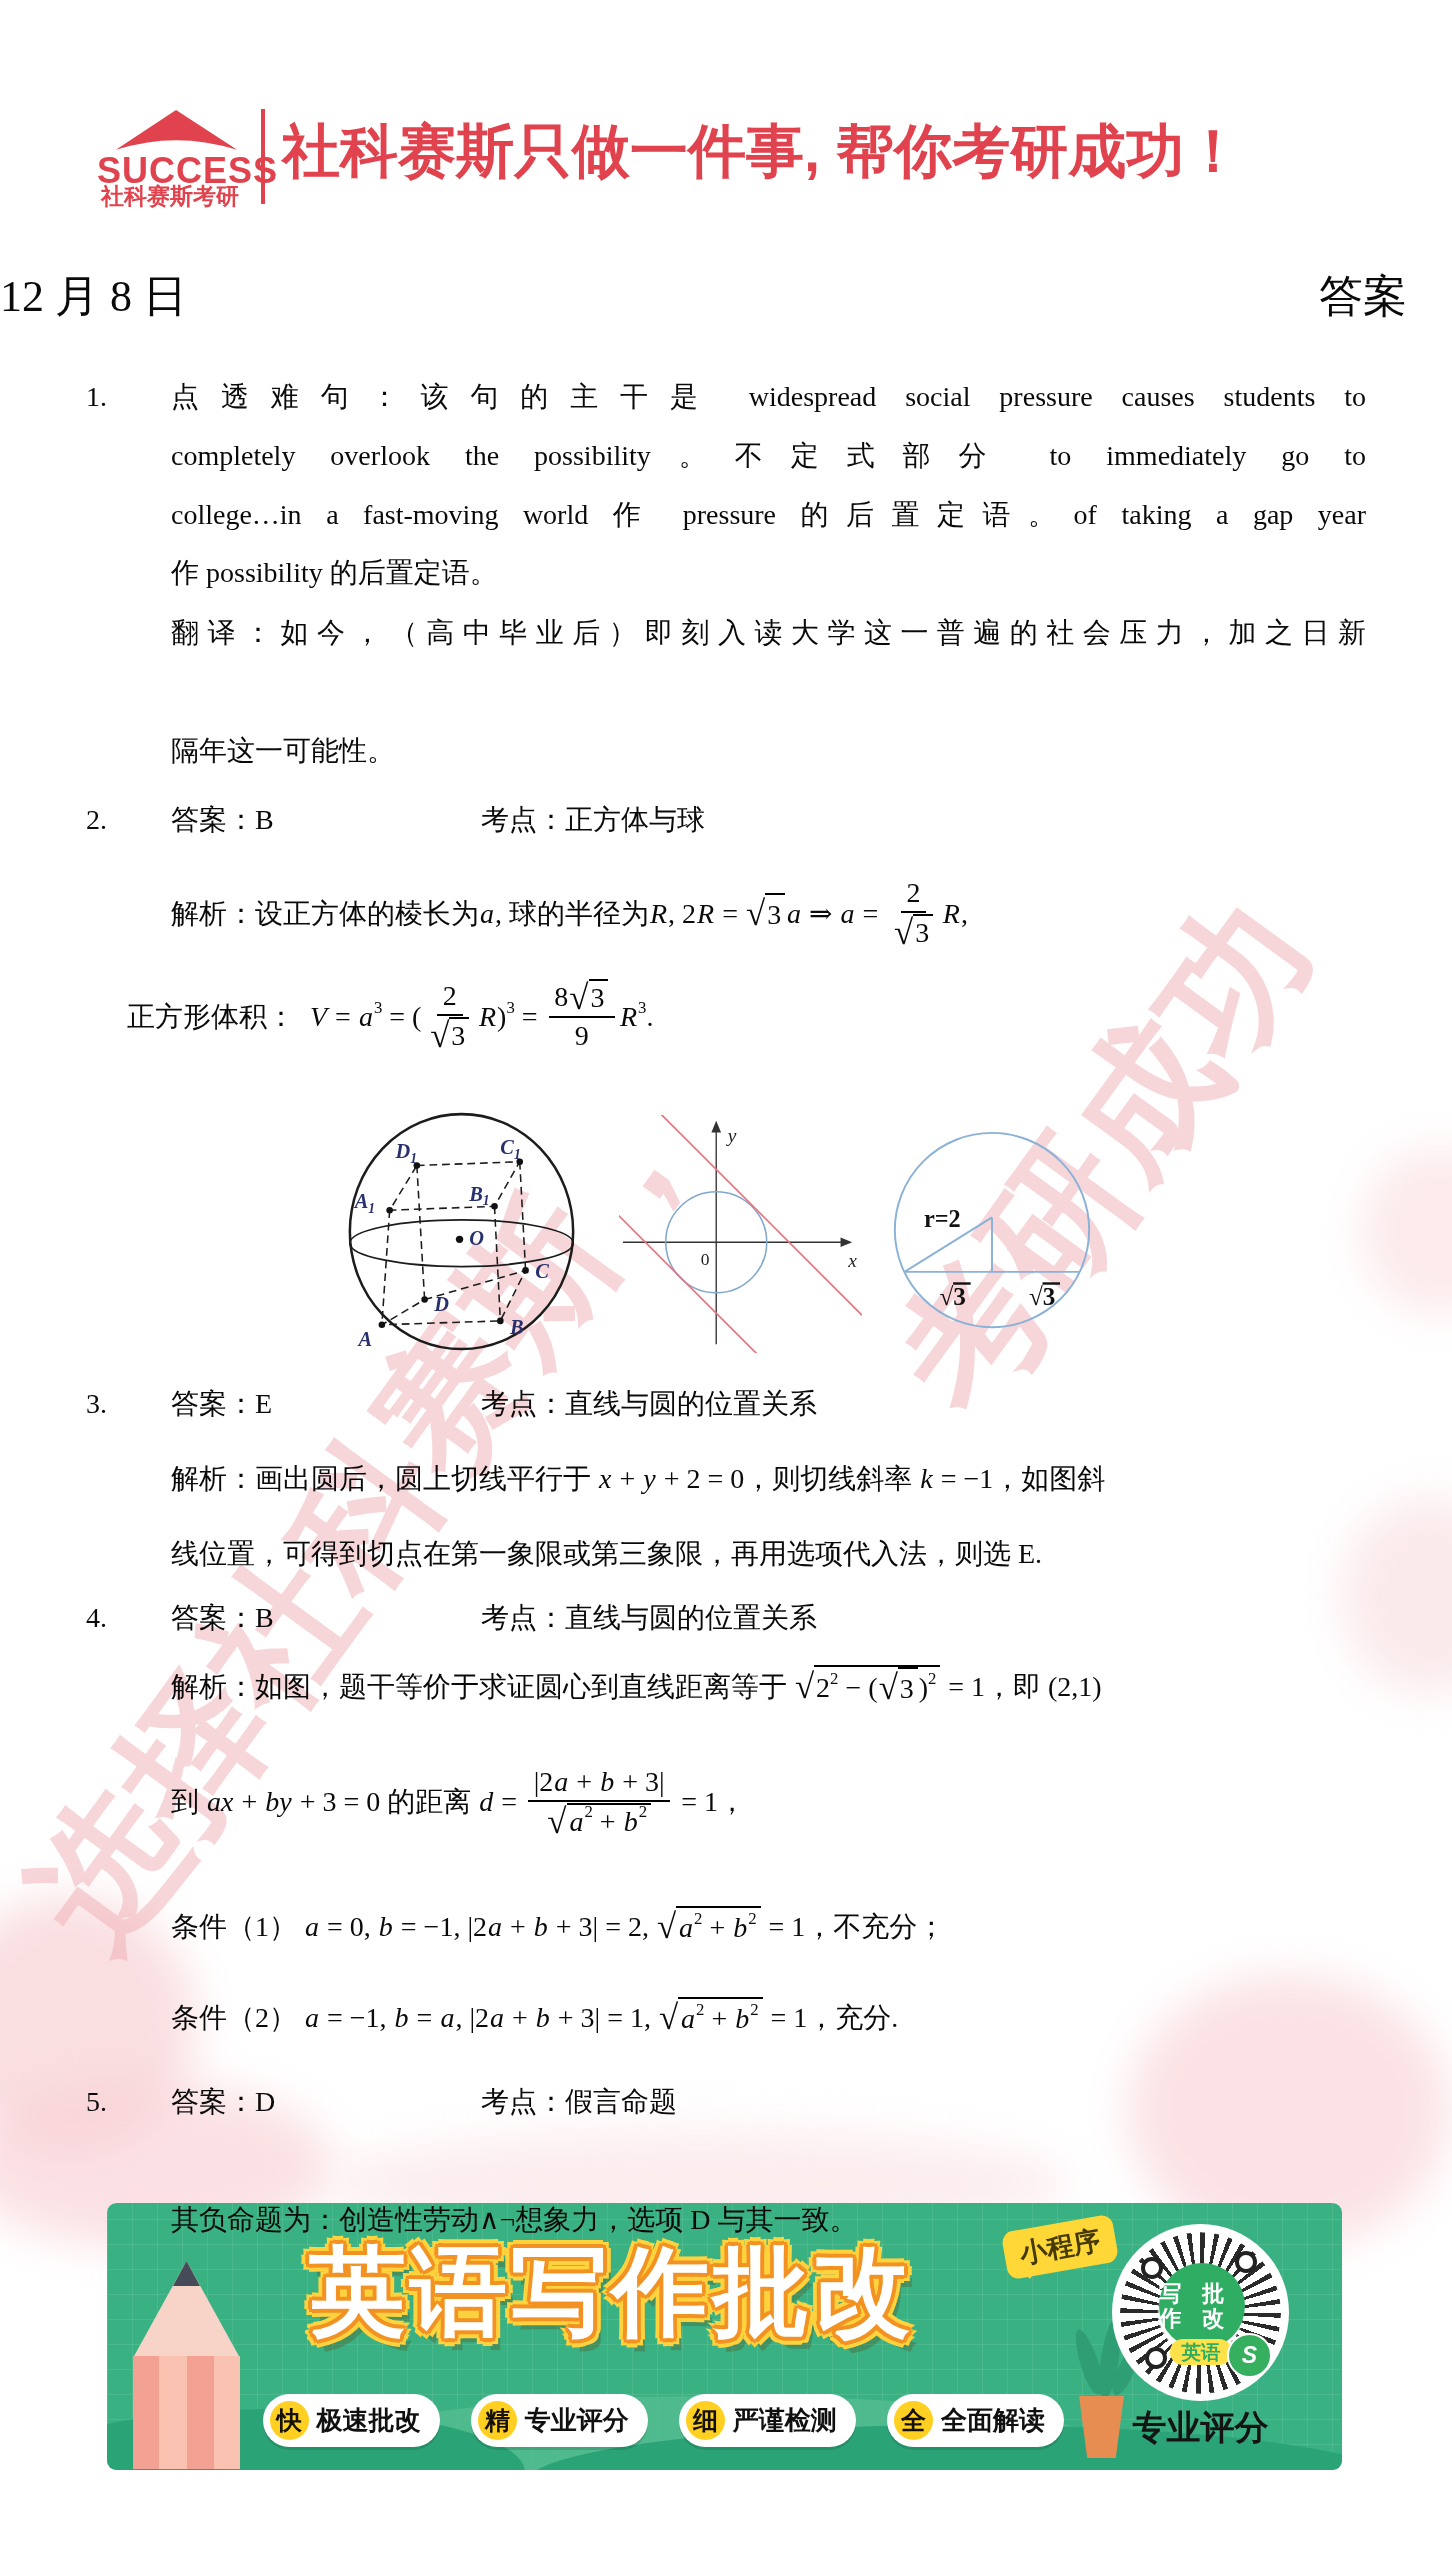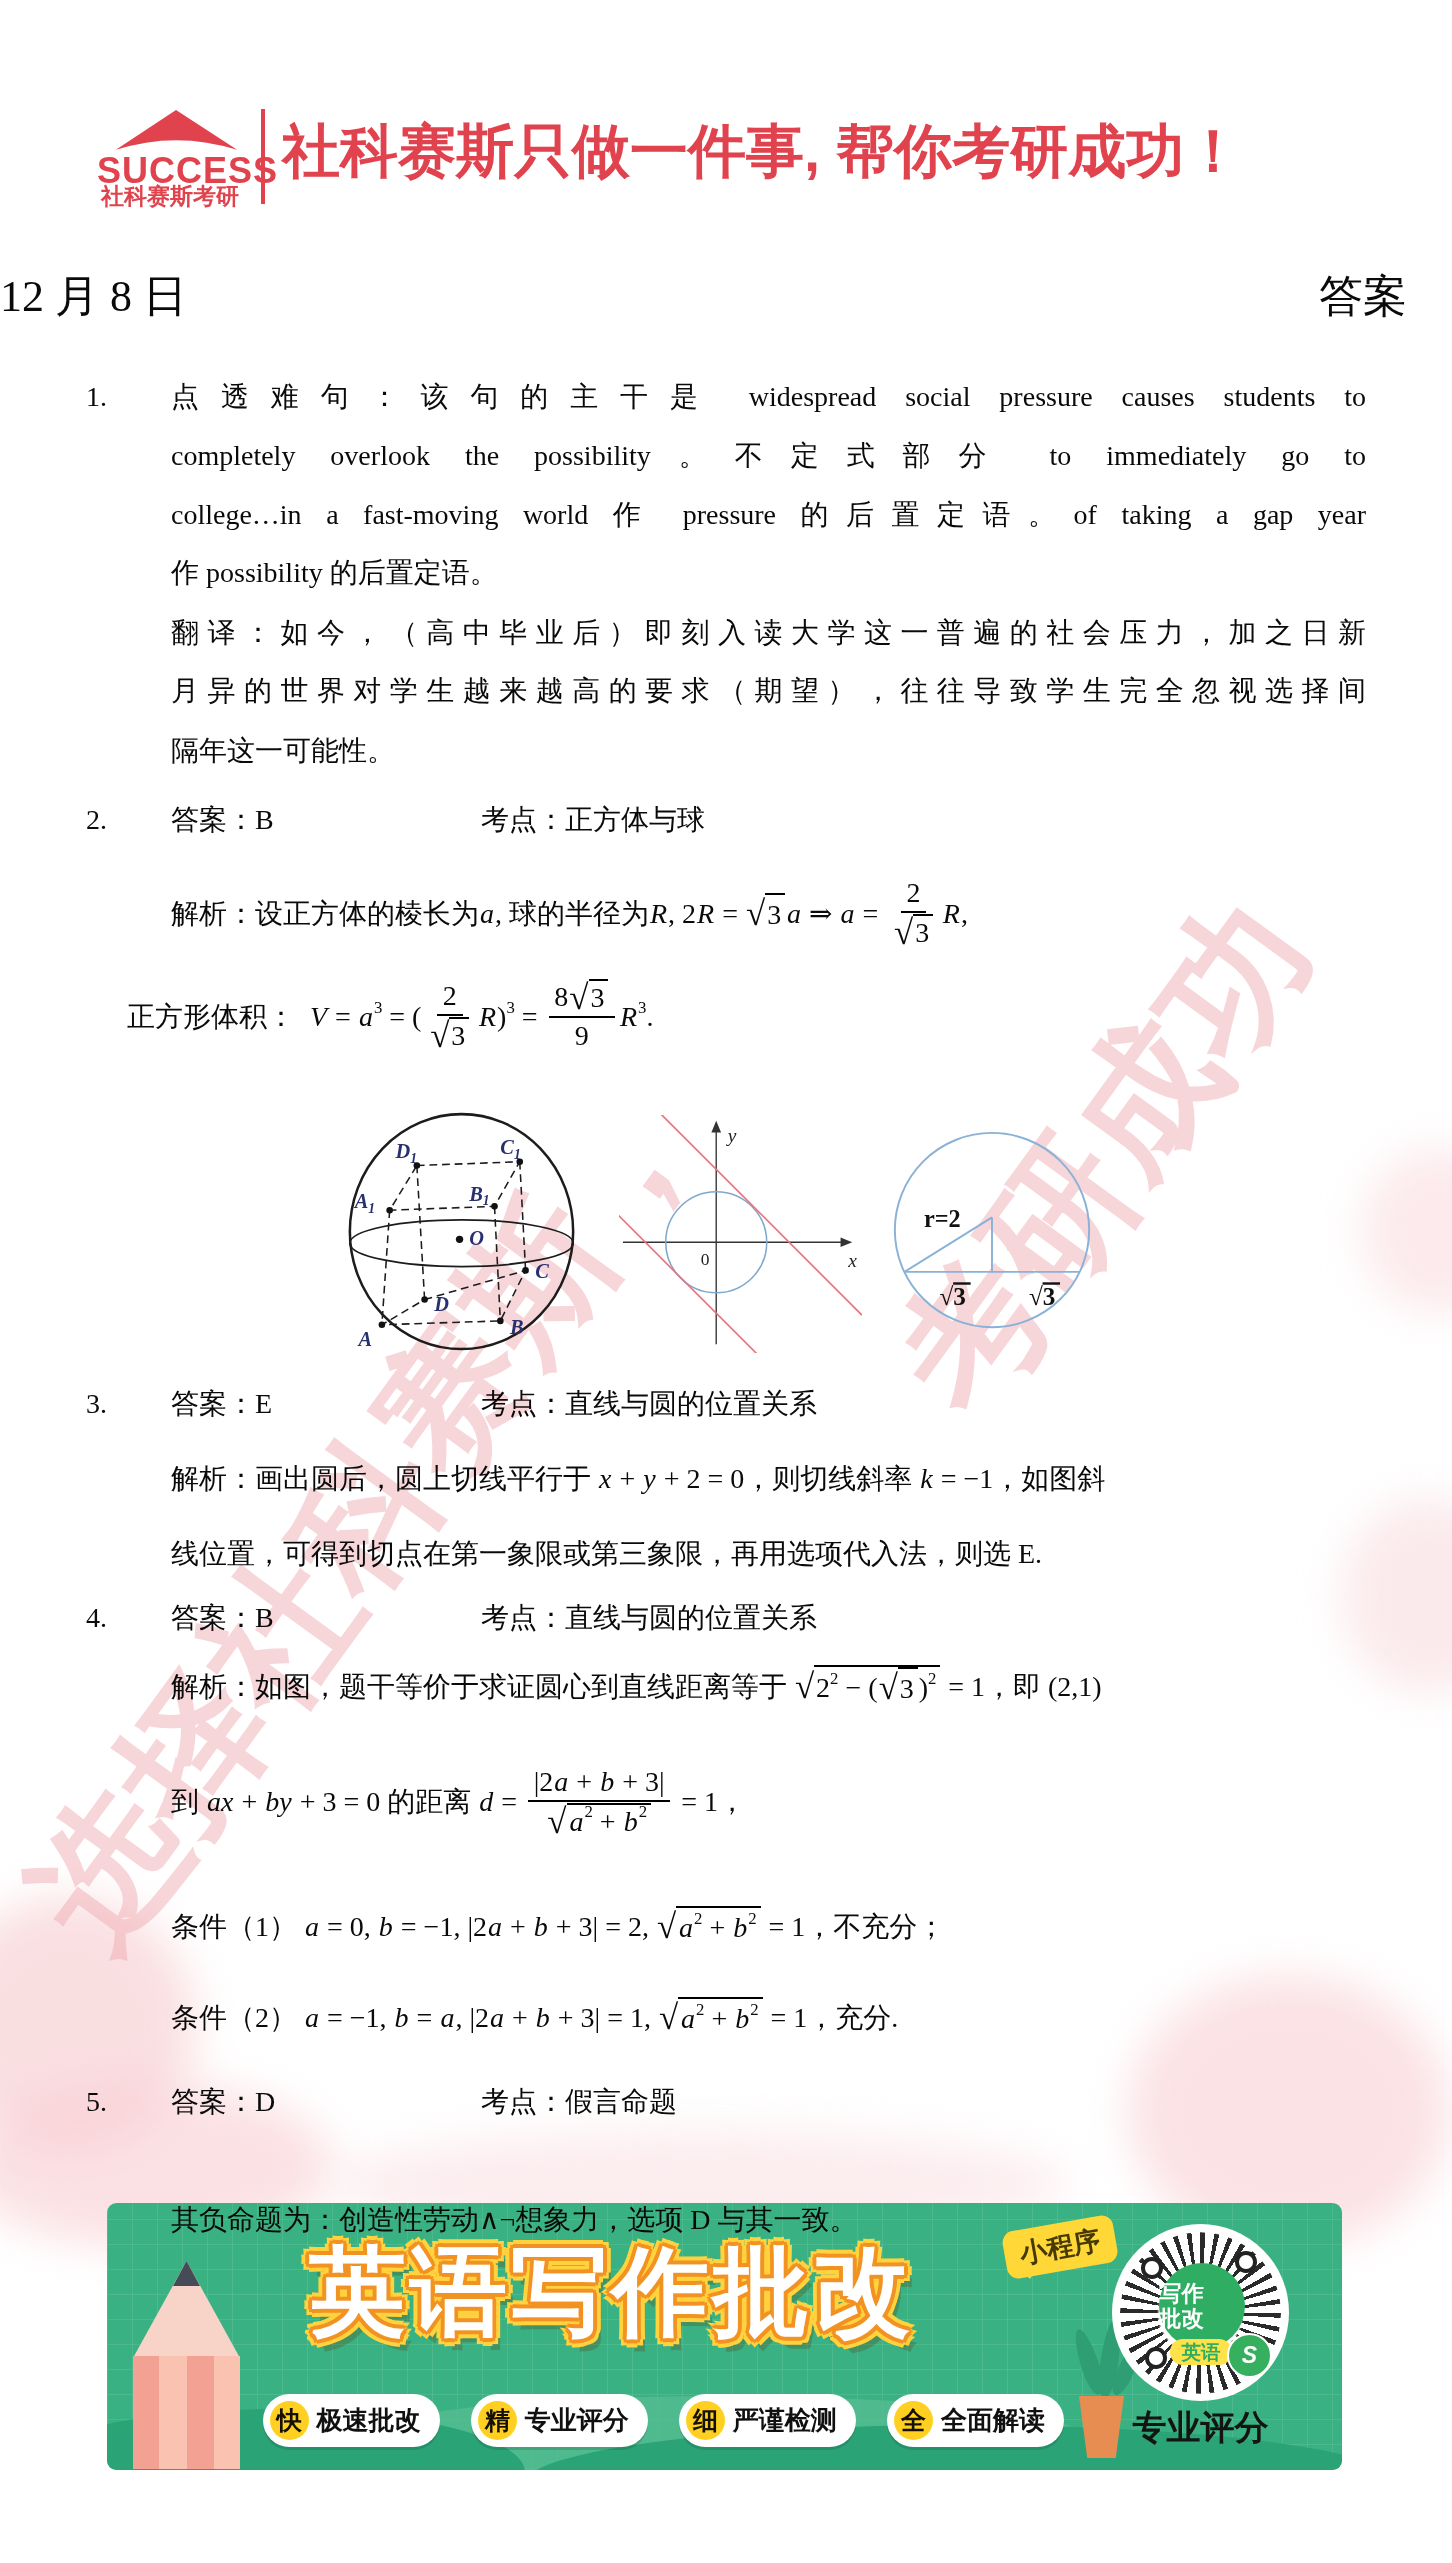--- a/index.html
+++ b/index.html
@@ -74,21 +74,21 @@
   .pill-t{font-size:26px;font-weight:900;color:#101010;font-family:"Liberation Sans",sans-serif;white-space:nowrap;}
   .plant-leaf{position:absolute;background:#2f9e74;border-radius:50% 50% 50% 50%/60% 60% 40% 40%;}
   .plant-pot{position:absolute;background:#e78d52;clip-path:polygon(6% 0,94% 0,78% 100%,22% 100%);}
   .qr{position:absolute;left:1005px;top:21.4px;width:177px;height:177px;border-radius:50%;background:#fff;z-index:3;}
   .qr-spokes{position:absolute;inset:7.8px;border-radius:50%;
              background:repeating-conic-gradient(#2a2a2a 0 3.5deg,transparent 3.5deg 10deg);
              -webkit-mask:radial-gradient(circle,transparent 0 36%,#000 38% 70%,transparent 72%);
              mask:radial-gradient(circle,transparent 0 36%,#000 38% 70%,transparent 72%);}
   .qr-eye{position:absolute;width:13.6px;height:13.6px;border:4.9px solid #222;border-radius:50%;background:#fff;}
   .qr-center{position:absolute;left:47px;top:39px;width:86px;height:86px;border-radius:50%;background:#2fae63;
-             display:flex;flex-direction:column;align-items:flex-start;justify-content:center;color:#fff;
+             display:flex;flex-direction:row;align-items:center;justify-content:center;color:#fff;
              font-family:"Liberation Sans",sans-serif;font-weight:900;font-size:22.4px;line-height:1.15;}
   .qr-badge{position:absolute;left:58px;top:115px;width:62px;height:26px;border-radius:13.6px;background:#ffe24a;
             color:#2fae63;font-weight:900;font-size:19.5px;display:flex;align-items:center;justify-content:center;
             font-family:"Liberation Sans",sans-serif;}
   .qr-logo{position:absolute;left:115px;top:109px;width:41px;height:41px;border-radius:50%;background:#36b05f;
            border:2.9px solid #fff;color:#fff;font-weight:900;font-size:23px;font-style:italic;
            display:flex;align-items:center;justify-content:center;font-family:"Liberation Sans",sans-serif;}
   .scan{position:absolute;left:1002px;top:202px;width:183px;text-align:center;font-size:34px;font-weight:800;
         color:#141414;font-family:"Liberation Sans",sans-serif;z-index:3;}
   .over-banner{z-index:12;width:auto;white-space:nowrap;}
@@ -120,21 +120,20 @@
     <span>12 月 8 日</span>
     <span>答案</span>
   </div>
 
   <div class="num" style="top:377px">1.</div>
   <div class="ln just" style="top:377px">点透难句：该句的主干是 widespread social pressure causes students to</div>
   <div class="ln just" style="top:436px">completely overlook the possibility。不定式部分 to immediately go to</div>
   <div class="ln just" style="top:495px">college…in a fast-moving world 作 pressure 的后置定语。of taking a gap year</div>
   <div class="ln" style="top:553px">作 possibility 的后置定语。</div>
   <div class="ln just" style="top:613px">翻译：如今，（高中毕业后）即刻入读大学这一普遍的社会压力，加之日新</div>
-  <div class="ln just" style="top:671px">月异的世界对学生越来越高的要求（期望），往往导致学生完全忽视选择间</div>
   <div class="ln" style="top:731px">隔年这一可能性。</div>
 
   <div class="num" style="top:800px">2.</div>
   <div class="ln ans" style="top:800px">答案：B</div>
   <div class="ln ans" style="top:800px;left:481px">考点：正方体与球</div>
   <div class="ln math" style="top:872px;height:82px"><span class="mtxt">解析：设正方体的棱长为</span><span class="mvar">a</span><span class="mtxt">, 球的半径为</span><span class="mvar">R</span><span class="mtxt">, 2</span><span class="mvar">R</span><span class="mtxt"> = </span><span class="msqrt"><span class="mrad">√</span><span class="mbar"><span class="mtxt">3</span></span></span><span class="mvar">a</span><span class="mtxt"> ⇒ </span><span class="mvar">a</span><span class="mtxt"> = </span><span class="mfrac"><span class="mnum"><span class="mtxt">2</span></span><span class="mden"><span class="msqrt"><span class="mrad">√</span><span class="mbar"><span class="mtxt">3</span></span></span></span></span><span class="mvar">R</span><span class="mtxt">,</span></div>
   <div class="ln math" style="top:974px;height:84px;left:127px"><span class="mtxt">正方形体积：  </span><span class="mvar">V</span><span class="mtxt"> = </span><span class="mvar">a</span><span class="msup">3</span><span class="mtxt"> = (</span><span class="mfrac"><span class="mnum"><span class="mtxt">2</span></span><span class="mden"><span class="msqrt"><span class="mrad">√</span><span class="mbar"><span class="mtxt">3</span></span></span></span></span><span class="mvar">R</span><span class="mtxt">)</span><span class="msup">3</span><span class="mtxt"> = </span><span class="mfrac"><span class="mnum"><span class="mtxt">8</span><span class="msqrt"><span class="mrad">√</span><span class="mbar"><span class="mtxt">3</span></span></span></span><span class="mden"><span class="mtxt">9</span></span></span><span class="mvar">R</span><span class="msup">3</span><span class="mtxt">.</span></div>
 
   <svg class="fig" style="left:345px;top:1109px" width="233" height="251" viewBox="0 0 240 258">
     <ellipse cx="120" cy="126" rx="115" ry="121" fill="none" stroke="#1c1c1c" stroke-width="2.6"></ellipse>

